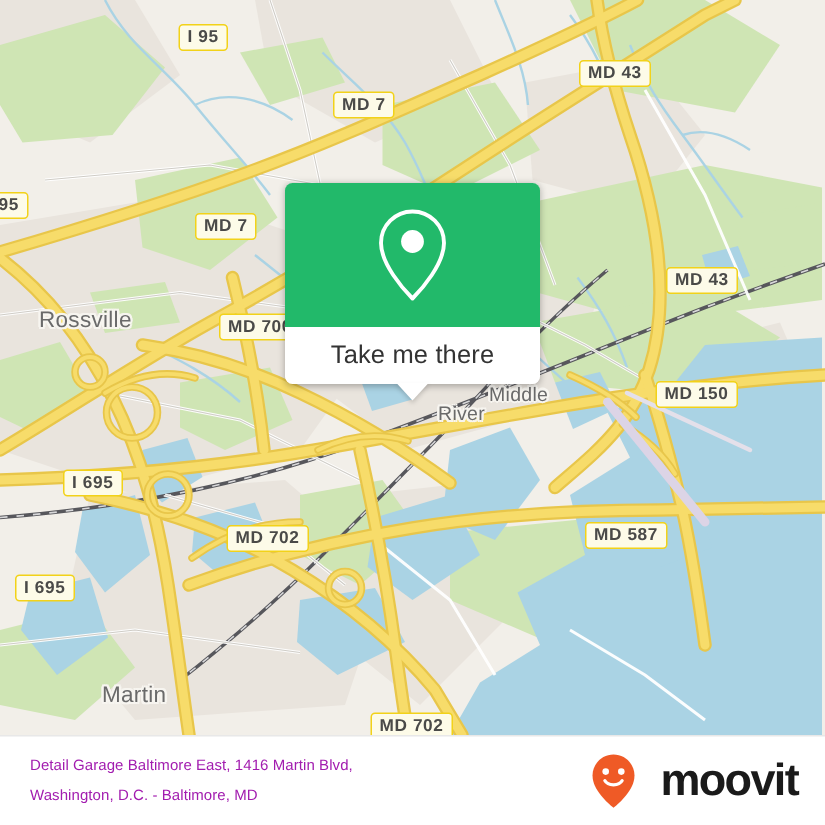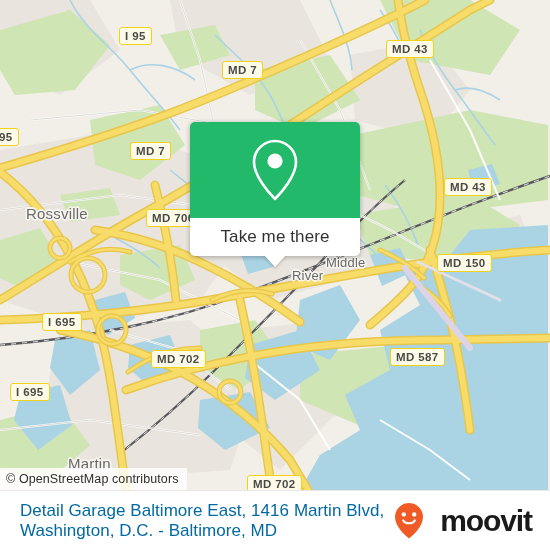--- a/index.html
+++ b/index.html
@@ -105,22 +105,22 @@
     left:0;top:490px;width:550px;height:60px;
     background:#ffffff;
     border-top:1px solid #e8e8e8;
     display:flex;align-items:center;
     box-sizing:border-box;
     padding:0 14px 0 20px;
     z-index:60;
   }
   .footer-title{
     flex:1 1 auto;
-    color:#0369a1;
-    font-size:17px;
+    color:#a21caf;
+    font-size:10px;
     line-height:20px;
     letter-spacing:.05px;
   }
   .footer-title .ln{display:block;white-space:nowrap;}
   .brand{
     flex:0 0 auto;
     display:flex;align-items:center;gap:16px;
     padding-right:4px;
   }
   .brand-word{
@@ -315,21 +315,21 @@
         </g>
 
       </g>
     </svg>
 
     <div class="place-label" style="left:26px;top:205px;">Rossville</div>
     <div class="place-label" style="left:68px;top:455px;">Martin</div>
     <div class="place-label small" style="left:288px;top:255px;padding-left:38px;">Middle</div>
     <div class="place-label small" style="left:292px;top:268px;">River</div>
 
-    <div class="shield" style="left:119px;top:27px;text-align:center;">I 95</div>
+    <div class="shield" style="left:119px;top:16px;text-align:center;">I 95</div>
     <div class="shield" style="left:222px;top:61px;">MD 7</div>
     <div class="shield" style="left:386px;top:40px;">MD 43</div>
     <div class="shield" style="left:-7px;top:128px;">95</div>
     <div class="shield" style="left:130px;top:142px;">MD 7</div>
     <div class="shield" style="left:444px;top:178px;">MD 43</div>
     <div class="shield" style="left:146px;top:209px;">MD 700</div>
     <div class="shield" style="left:437px;top:254px;">MD 150</div>
     <div class="shield" style="left:42px;top:313px;">I 695</div>
     <div class="shield" style="left:151px;top:350px;">MD 702</div>
     <div class="shield" style="left:390px;top:348px;">MD 587</div>
@@ -340,21 +340,20 @@
       <div class="popup-green">
         <svg class="pin-glyph" width="56" height="66" viewBox="0 0 56 66">
           <path d="M28 4 C16.4 4 7 13.4 7 25 C7 39 22 56 28 62 C34 56 49 39 49 25 C49 13.4 39.6 4 28 4 Z" fill="none" stroke="#ffffff" stroke-width="2.6" stroke-linejoin="round"></path>
           <circle cx="28" cy="24" r="7.6" fill="#ffffff"></circle>
         </svg>
       </div>
       <div class="popup-btn">Take me there</div>
       <div class="popup-tail"></div>
     </div>
 
-    <div class="attribution">© OpenStreetMap contributors</div>
   </div>
 
   <div class="footer">
     <div class="footer-title">
       <span class="ln">Detail Garage Baltimore East, 1416 Martin Blvd,</span>
       <span class="ln">Washington, D.C. - Baltimore, MD</span>
     </div>
     <div class="brand">
       <svg width="30" height="38" viewBox="0 0 30 38">
         <path d="M15 1 C7.3 1 1 7.3 1 15 C1 24.5 11.2 33.5 15 36.5 C18.8 33.5 29 24.5 29 15 C29 7.3 22.7 1 15 1 Z" fill="#ef5a26"></path>

